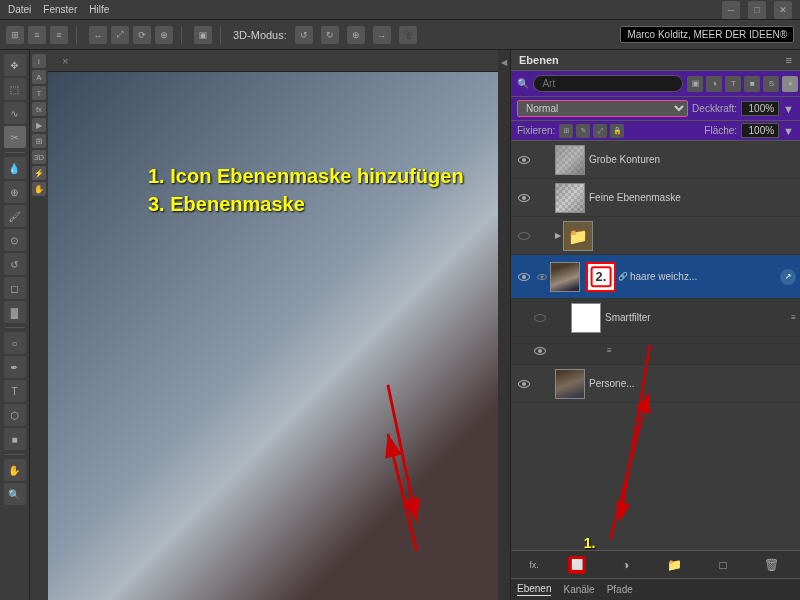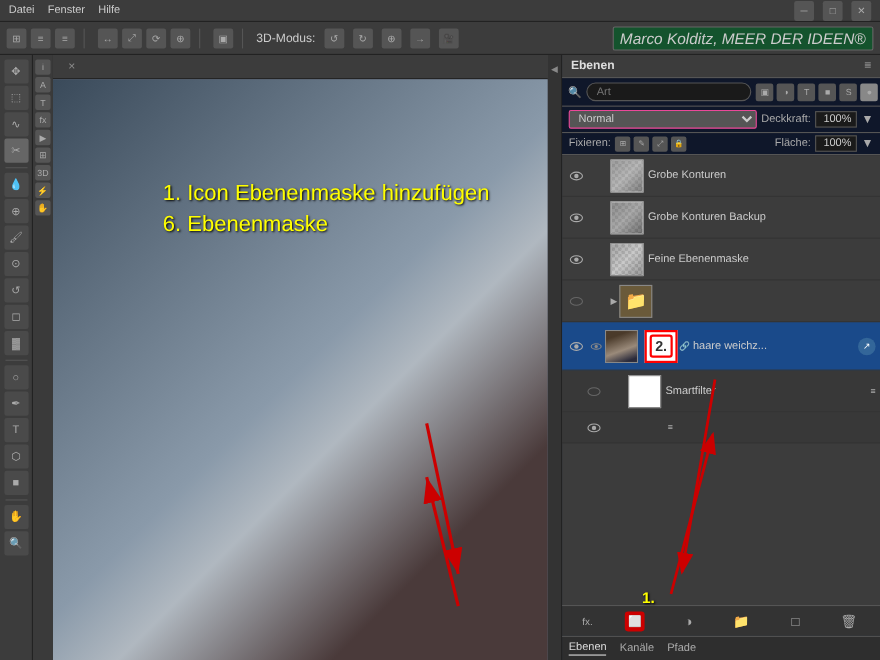--- a/index.html
+++ b/index.html
@@ -58,28 +58,27 @@
       justify-content: center;
       font-size: 9px;
       color: #aaa;
       cursor: pointer;
     }
     .mode-label {
       color: #ccc;
       font-size: 11px;
     }
     .workspace-dropdown {
-      background: #14532d;
+      background: #000000;
       border: 1px solid #666;
       color: #ccc;
-      font-size: 14px;
+      font-size: 10px;
       padding: 2px 6px;
       border-radius: 2px;
       margin-left: auto;
-      font-style: italic;
     }
 
     
     .main-layout {
       display: flex;
       height: calc(600px - 50px);
     }
 
     
     .left-sidebar {
@@ -159,42 +158,42 @@
       bottom: 0;
       background: linear-gradient(135deg, #3a4a5a 0%, #6a7a8a 30%, #8a9aaa 50%, #b0b8c0 60%, #4a3a3a 80%);
     }
 
     
     .canvas-text {
       position: absolute;
       top: 90px;
       left: 100px;
       font-size: 20px;
-      font-weight: normal;
+      font-weight: bold;
       line-height: 1.4;
     }
     .canvas-text-line {
       color: #ffff00;
       text-shadow: 1px 1px 2px #000;
     }
 
     
     .arrow-canvas {
       position: absolute;
       top: 0;
       left: 0;
       width: 100%;
       height: 100%;
       pointer-events: none;
     }
 
     
     .right-panel {
       width: 290px;
-      background: #0f172a;
+      background: #4c1d95;
       border-left: 1px solid #222;
       display: flex;
       flex-direction: column;
     }
 
     
     .panel-collapse-arrow {
       width: 12px;
       background: #333;
       display: flex;
@@ -625,21 +624,21 @@
   <div class="canvas-area">
     <div class="doc-tab">
       <span></span>
       <span class="doc-tab-close">×</span>
     </div>
     <div class="canvas-content">
       <div class="portrait-bg"></div>
 
       <div class="canvas-text">
         <div class="canvas-text-line">1. Icon Ebenenmaske hinzufügen</div>
-        <div class="canvas-text-line">6. Ebenenmaske</div>
+        <div class="canvas-text-line">3. Ebenenmaske</div>
       </div>
 
       <svg class="arrow-canvas" viewBox="0 0 470 540" preserveAspectRatio="none">
 
         <defs>
           <marker id="arrowhead" markerWidth="8" markerHeight="6" refX="8" refY="3" orient="auto">
             <polygon points="0 0, 8 3, 0 6" fill="#cc0000"></polygon>
           </marker>
         </defs>
 
@@ -701,30 +700,20 @@
           <div class="layer-vis">
             <div class="eye-icon"></div>
           </div>
           <div style="width:18px;height:18px;margin-right:2px;"></div>
           <div class="layer-thumb layer-thumb-checker">
             <div style="position:absolute;top:0;left:0;right:0;bottom:0;background:linear-gradient(135deg,#888,#aaa,#666);opacity:0.8;"></div>
           </div>
           <span class="layer-name">Grobe Konturen</span>
         </div>
 
-        <div class="layer-item">
-          <div class="layer-vis">
-            <div class="eye-icon"></div>
-          </div>
-          <div style="width:18px;height:18px;margin-right:2px;"></div>
-          <div class="layer-thumb layer-thumb-checker">
-            <div style="position:absolute;top:0;left:0;right:0;bottom:0;background:linear-gradient(135deg,#777,#999,#555);opacity:0.8;"></div>
-          </div>
-          <span class="layer-name">Grobe Konturen Backup</span>
-        </div>
 
         <div class="layer-item">
           <div class="layer-vis">
             <div class="eye-icon"></div>
           </div>
           <div style="width:18px;height:18px;margin-right:2px;"></div>
           <div class="layer-thumb layer-thumb-checker">
             <div style="position:absolute;top:0;left:0;right:0;bottom:0;background:linear-gradient(135deg,#888,#bbb,#777);opacity:0.7;"></div>
           </div>
           <span class="layer-name">Feine Ebenenmaske</span>
@@ -776,20 +765,30 @@
         </div>
 
         <div class="layer-item layer-indent" style="background:#383838; height:28px;">
           <div class="layer-vis">
             <div class="eye-icon"></div>
           </div>
           <div style="width:56px;"></div>
           <div style="font-size:8px;color:#aaa;">≡</div>
         </div>
 
+        <div class="layer-item">
+          <div class="layer-vis">
+            <div class="eye-icon"></div>
+          </div>
+          <div style="width:18px;height:18px;margin-right:2px;"></div>
+          <div class="layer-thumb" style="background:linear-gradient(135deg,#5a4a3a,#8a7a6a,#4a3a2a);">
+            <div style="position:absolute;top:0;left:0;right:0;bottom:0;background:linear-gradient(160deg,#4a3a2a 10%,#7a6a5a 50%,#3a3a4a 90%);"></div>
+          </div>
+          <span class="layer-name">Persone...</span>
+        </div>
 
       </div>
 
       <div class="panel-bottom">
         <span style="font-size:9px;color:#aaa;">fx.</span>
         <div class="bottom-icon" style="position:relative;">
 
           <span style="display:inline-block;width:18px;height:18px;background:#cc0000;border-radius:3px;display:flex;align-items:center;justify-content:center;color:white;font-size:10px;font-weight:bold;">⬜</span>
 
           <span style="position:absolute;top:-20px;right:-8px;color:#ffff00;font-size:14px;font-weight:bold;text-shadow:1px 1px 2px #000;">1.</span>

